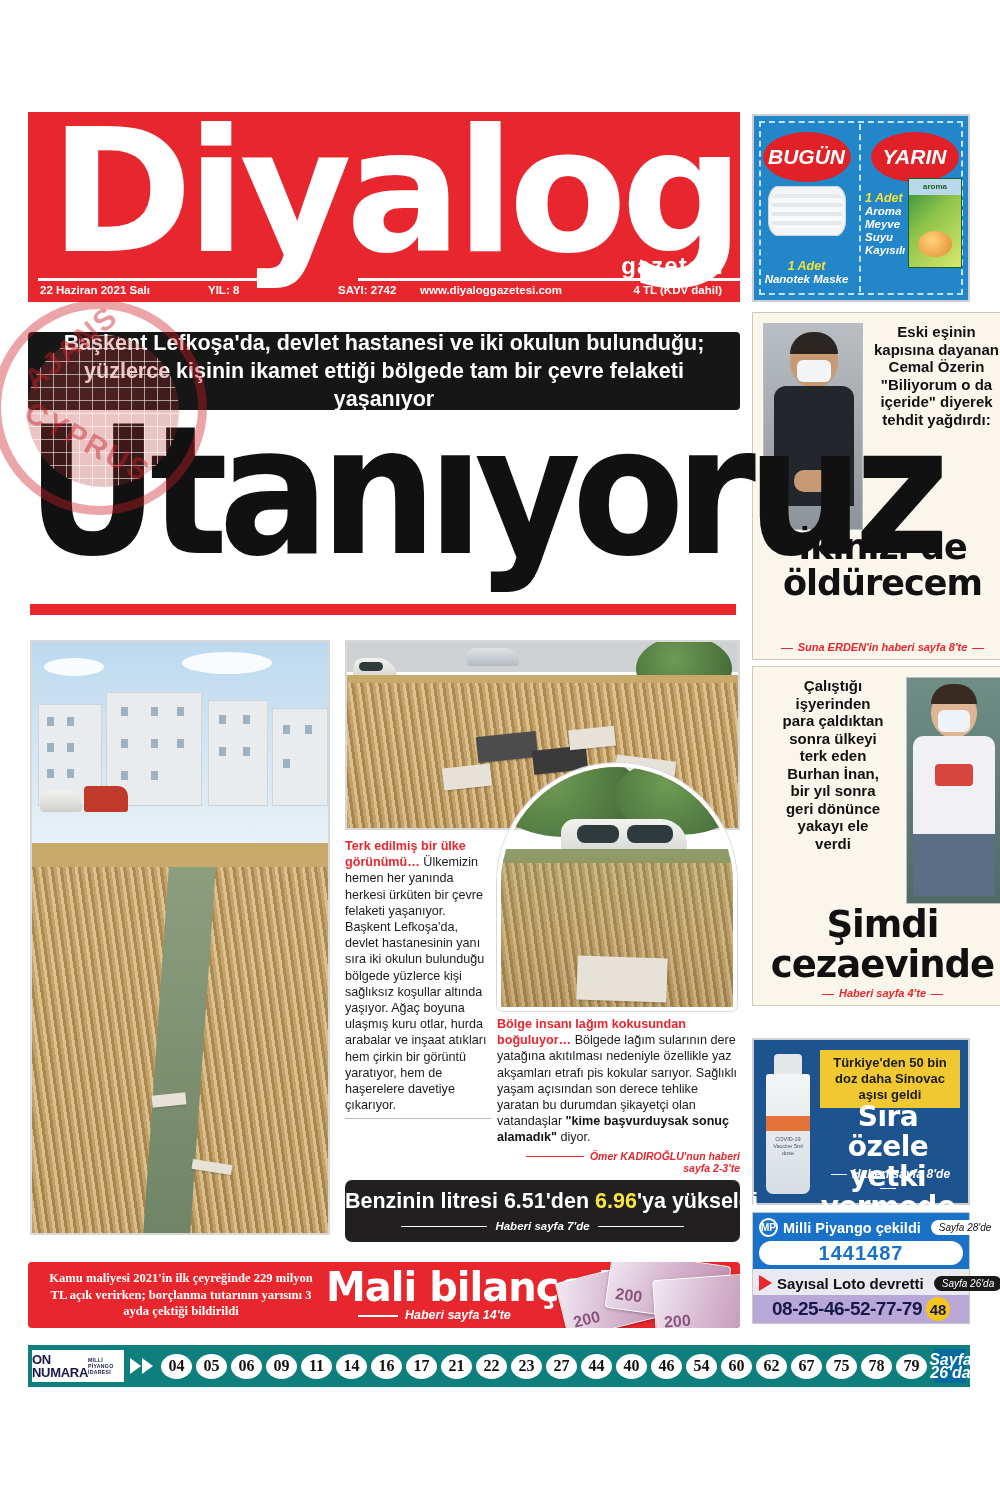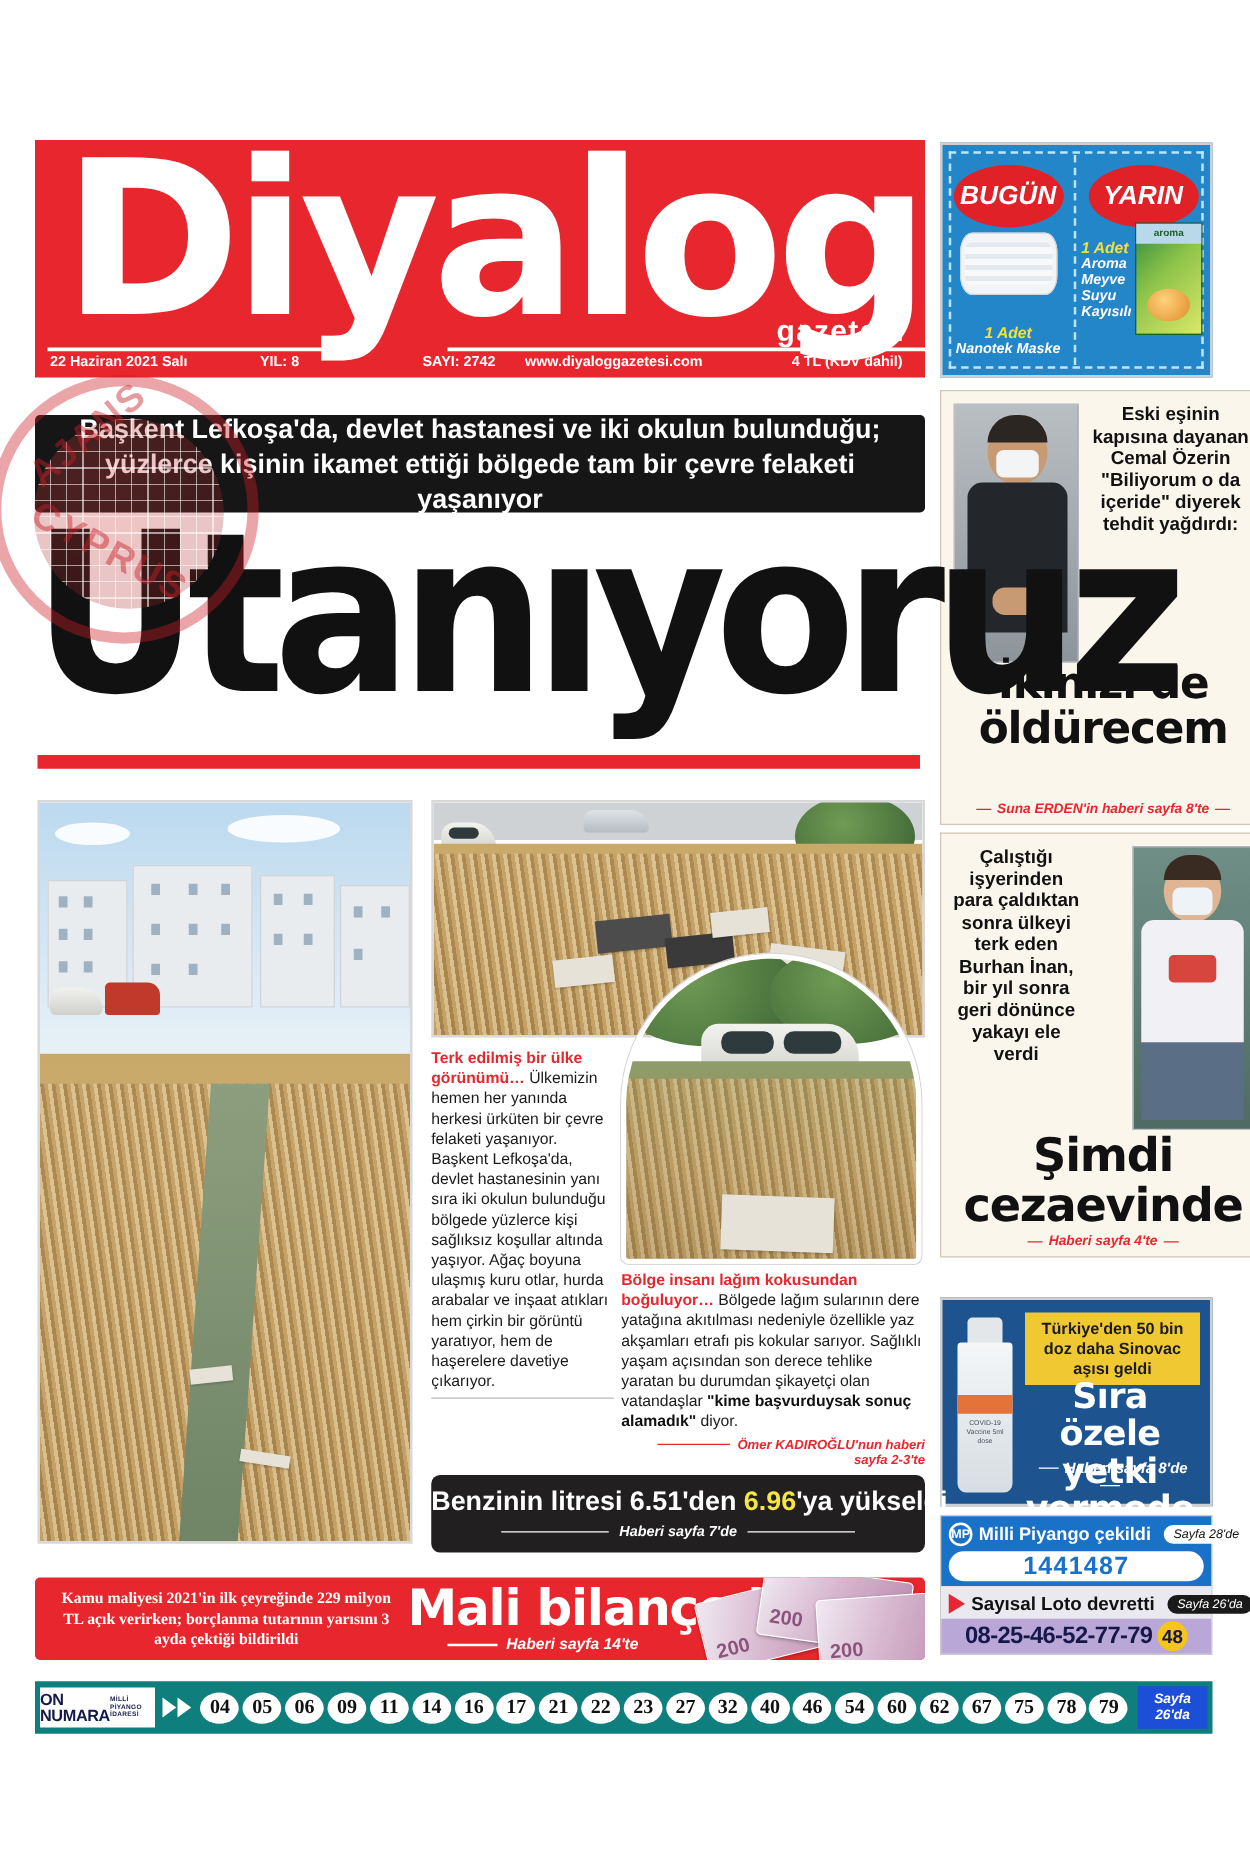--- a/index.html
+++ b/index.html
@@ -126,21 +126,21 @@
   .s1txt{margin-left:108px;font-size:15px;line-height:17.5px;font-weight:bold;text-align:center;color:#111;}
   .bighead{position:absolute;left:0;right:0;top:216px;text-align:center;font-size:35px;line-height:36px;
         font-weight:bold;color:#111;letter-spacing:-1px;font-family:"DejaVu Sans",sans-serif;}
   .bighead .l2{display:block;}
   .rbyline{position:absolute;left:0;right:0;bottom:6px;text-align:center;color:#e8262d;font-size:11px;
         font-weight:bold;font-style:italic;}
   .rbyline:before,.rbyline:after{content:"";display:inline-block;width:12px;height:1px;background:#e8262d;
         vertical-align:middle;margin:0 5px;}
 
   .story2{margin-top:6px;height:340px;padding:10px 8px 6px;}
-  .s2txt{width:104px;font-size:15px;line-height:17.5px;font-weight:bold;text-align:center;color:#111;}
+  .s2txt{width:104px;font-size:15px;line-height:17.5px;font-weight:bold;text-align:center;color:#111;margin-left:20px;}
   .s2img{position:absolute;right:10px;top:10px;width:94px;height:225px;background:#7a8d86;overflow:hidden;border:1px solid #b9bfc4;}
   .bighead2{position:absolute;left:0;right:0;top:238px;text-align:center;font-size:37px;line-height:40px;
         font-weight:bold;color:#111;letter-spacing:-1px;font-family:"DejaVu Sans",sans-serif;}
 
   
   .vax{position:absolute;left:752px;top:1038px;width:218px;height:167px;background:#1d5490;
        border:2px solid #cfcfcf;box-sizing:border-box;}
   .vial{position:absolute;left:8px;top:14px;width:52px;height:140px;}
   .vial .cap{position:absolute;left:12px;top:0;width:28px;height:22px;background:#e3e7ea;border-radius:4px 4px 0 0;}
   .vial .body{position:absolute;left:4px;top:20px;width:44px;height:120px;background:linear-gradient(#f4f6f8,#d7dde2);border-radius:3px 3px 7px 7px;}
@@ -201,21 +201,21 @@
   .on10{width:92px;height:32px;background:#fff;display:flex;flex-direction:row;align-items:center;
       justify-content:center;flex:none;}
   .on10 .t1{font-size:13px;font-weight:bold;color:#17184a;line-height:13px;letter-spacing:-.3px;}
   .on10 .t2{font-size:5.2px;font-weight:bold;color:#17184a;letter-spacing:.3px;}
   .arrows{display:flex;gap:1px;margin:0 4px;flex:none;}
   .arrows i{width:0;height:0;border-left:11px solid #fff;border-top:8px solid transparent;border-bottom:8px solid transparent;}
   .balls{display:flex;flex:1;justify-content:space-around;align-items:center;}
   .ball{width:31px;height:25px;border-radius:50%;background:#fff;color:#111;font-size:16px;
       font-weight:bold;display:flex;align-items:center;justify-content:center;
       font-family:"Liberation Serif",serif;}
-  .stripPill{width:56px;height:34px;background:#1d4ed8;color:#fff;font-size:11px;font-weight:bold;
+  .stripPill{width:31px;height:34px;background:#0369a1;color:#fff;font-size:16px;font-weight:bold;
       font-style:italic;display:flex;flex-direction:column;align-items:center;justify-content:center;
       line-height:13px;flex:none;margin-left:4px;}
 </style>
 </head>
 <body>
 
 <div class="page">
 
   <div class="masthead">
     <div class="logo">Diyalog</div>
@@ -471,21 +471,21 @@
         <div class="ball">06</div>
         <div class="ball">09</div>
         <div class="ball">11</div>
         <div class="ball">14</div>
         <div class="ball">16</div>
         <div class="ball">17</div>
         <div class="ball">21</div>
         <div class="ball">22</div>
         <div class="ball">23</div>
         <div class="ball">27</div>
-        <div class="ball">32</div>
+        <div class="ball">44</div>
         <div class="ball">40</div>
         <div class="ball">46</div>
         <div class="ball">54</div>
         <div class="ball">60</div>
         <div class="ball">62</div>
         <div class="ball">67</div>
         <div class="ball">75</div>
         <div class="ball">78</div>
         <div class="ball">79</div>
       </div>

